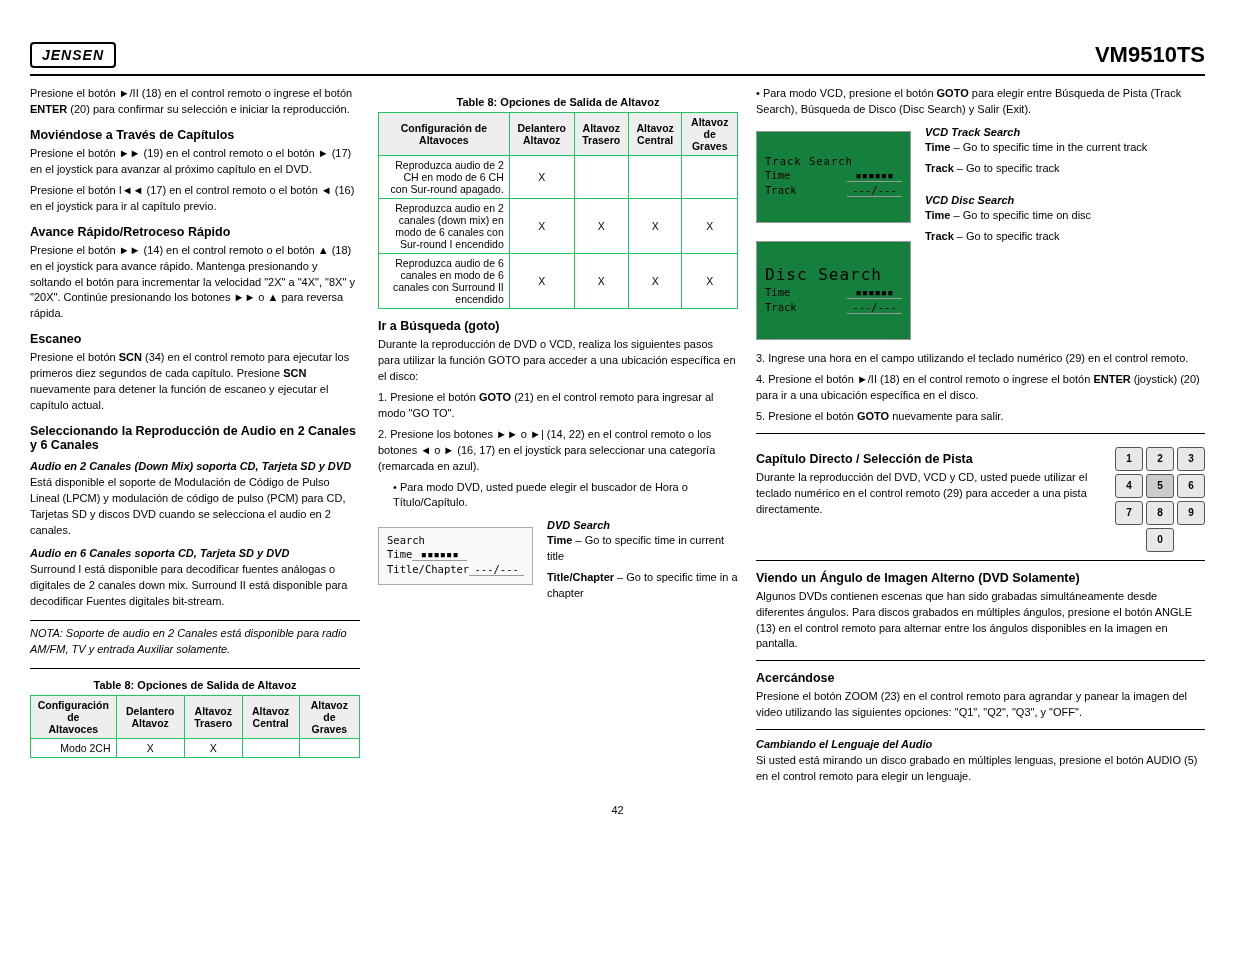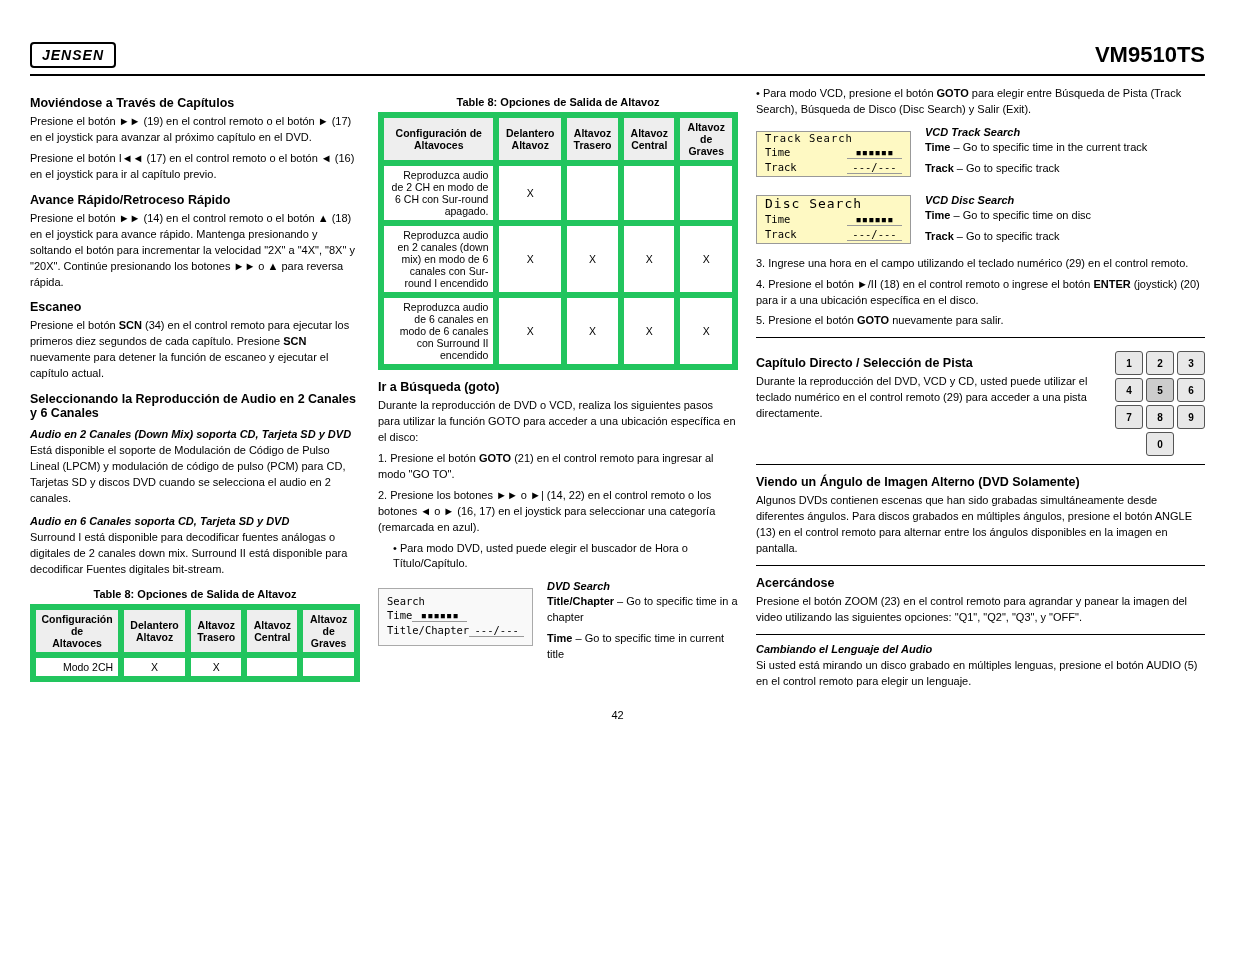--- a/index.html
+++ b/index.html
@@ -71,21 +71,21 @@
       font-size: 11px;
       margin-bottom: 4px;
       margin-top: 10px;
     }
     table {
       border-collapse: collapse;
       width: 100%;
       font-size: 10.5px;
     }
     th, td {
-      border: 6px solid #22c55e;
+      border: 1px solid #22c55e;
       padding: 3px 5px;
       text-align: center;
       vertical-align: middle;
     }
     th { background: #eee; font-weight: bold; }
     td.left-td { text-align: right; }
     
     .note-box {
       border-top: 1px solid #000;
       border-bottom: 1px solid #000;
@@ -113,22 +113,22 @@
     .sb-label { font-size: 10.5px; }
     .sb-value {
       border-bottom: 1px solid #999;
       min-width: 55px;
       text-align: center;
       font-size: 10.5px;
     }
     
     .track-box {
       border: 1px solid #999;
-      padding: 0 8px;
-      background: #fef9c3;
+      padding: 23px 8px;
+      background: #15803d;
       font-family: monospace;
       font-size: 11px;
       display: inline-block;
       min-width: 155px;
       margin: 5px 0;
     }
     .track-box .tb-row {
       display: flex;
       justify-content: space-between;
       margin-bottom: 2px;
@@ -170,37 +170,41 @@
 <div class="page">
 
   <div class="header">
     <div class="logo-box">JENSEN</div>
     <div class="model-name">VM9510TS</div>
   </div>
 
   <div class="columns">
 
     <div class="col-left">
+      <p>Presione el botón ►/II (18) en el control remoto o ingrese el botón <strong>ENTER</strong> (20) para confirmar su selección e iniciar la reproducción.</p>
 
       <div class="section-title">Moviéndose a Través de Capítulos</div>
       <p>Presione el botón ►► (19) en el control remoto o el botón ► (17) en el joystick para avanzar al próximo capítulo en el DVD.</p>
       <p>Presione el botón I◄◄ (17) en el control remoto o el botón ◄ (16) en el joystick para ir al capítulo previo.</p>
 
       <div class="section-title">Avance Rápido/Retroceso Rápido</div>
       <p>Presione el botón ►► (14) en el control remoto o el botón ▲ (18) en el joystick para avance rápido.  Mantenga presionando y soltando el botón para incrementar la velocidad "2X" a "4X", "8X" y "20X". Continúe presionando los botones ►► o ▲ para reversa rápida.</p>
 
       <div class="section-title">Escaneo</div>
       <p>Presione el botón <strong>SCN</strong> (34) en el control remoto para ejecutar los primeros diez segundos de cada capítulo. Presione <strong>SCN</strong> nuevamente para detener la función de escaneo y ejecutar el capítulo actual.</p>
 
       <div class="section-title">Seleccionando la Reproducción de Audio en 2 Canales y 6 Canales</div>
       <div class="section-subtitle">Audio en 2 Canales (Down Mix) soporta CD, Tarjeta SD y DVD</div>
       <p>Está disponible el soporte de Modulación de Código de Pulso Lineal (LPCM) y modulación de código de pulso (PCM) para CD, Tarjetas SD y discos DVD cuando se selecciona el audio en 2 canales.</p>
       <div class="section-subtitle">Audio en 6 Canales soporta CD, Tarjeta SD y DVD</div>
       <p>Surround I está disponible para  decodificar fuentes análogas o digitales de 2 canales down mix. Surround II está disponible para decodificar Fuentes digitales bit-stream.</p>
 
+      <div class="note-box">
+        <p>NOTA: Soporte de audio en 2 Canales está disponible para radio AM/FM, TV y entrada Auxiliar solamente.</p>
+      </div>
 
       <div class="tbl-title">Table 8: Opciones de Salida de Altavoz</div>
       <table>
         <thead>
           <tr>
             <th>Configuración de<br>Altavoces</th>
             <th>Delantero Altavoz</th>
             <th>Altavoz Trasero</th>
             <th>Altavoz Central</th>
             <th>Altavoz de Graves</th>
@@ -270,22 +274,22 @@
             <span class="sb-label">Time</span>
             <span class="sb-value">▪▪▪▪▪▪</span>
           </div>
           <div class="sb-row">
             <span class="sb-label">Title/Chapter</span>
             <span class="sb-value">---/---</span>
           </div>
         </div>
         <div style="font-size:11px;">
           <div class="vcd-section-title">DVD Search</div>
+          <p><strong>Time</strong> – Go to specific time in current title</p>
           <p><strong>Title/Chapter</strong> – Go to specific time in a chapter</p>
-          <p><strong>Time</strong> – Go to specific time in current title</p>
         </div>
       </div>
     </div>
 
     <div class="col-right">
       <p style="margin-bottom:8px;">•   Para modo VCD, presione el botón <strong>GOTO</strong> para elegir entre Búsqueda de Pista (Track Search), Búsqueda de Disco (Disc Search)  y Salir (Exit).</p>
 
       <div style="display:flex; gap:14px; align-items:flex-start;">
         <div style="display:flex; flex-direction:column; gap:8px;">
 
@@ -298,21 +302,21 @@
               <span class="sb-value">▪▪▪▪▪▪</span>
             </div>
             <div class="tb-row">
               <span class="sb-label">Track</span>
               <span class="sb-value">---/---</span>
             </div>
           </div>
 
           <div class="track-box">
             <div class="tb-row">
-              <span style="font-size:13px; letter-spacing:1px;">Disc Search</span>
+              <span style="font-size:16px; letter-spacing:1px;">Disc Search</span>
             </div>
             <div class="tb-row">
               <span class="sb-label">Time</span>
               <span class="sb-value">▪▪▪▪▪▪</span>
             </div>
             <div class="tb-row">
               <span class="sb-label">Track</span>
               <span class="sb-value">---/---</span>
             </div>
           </div>

